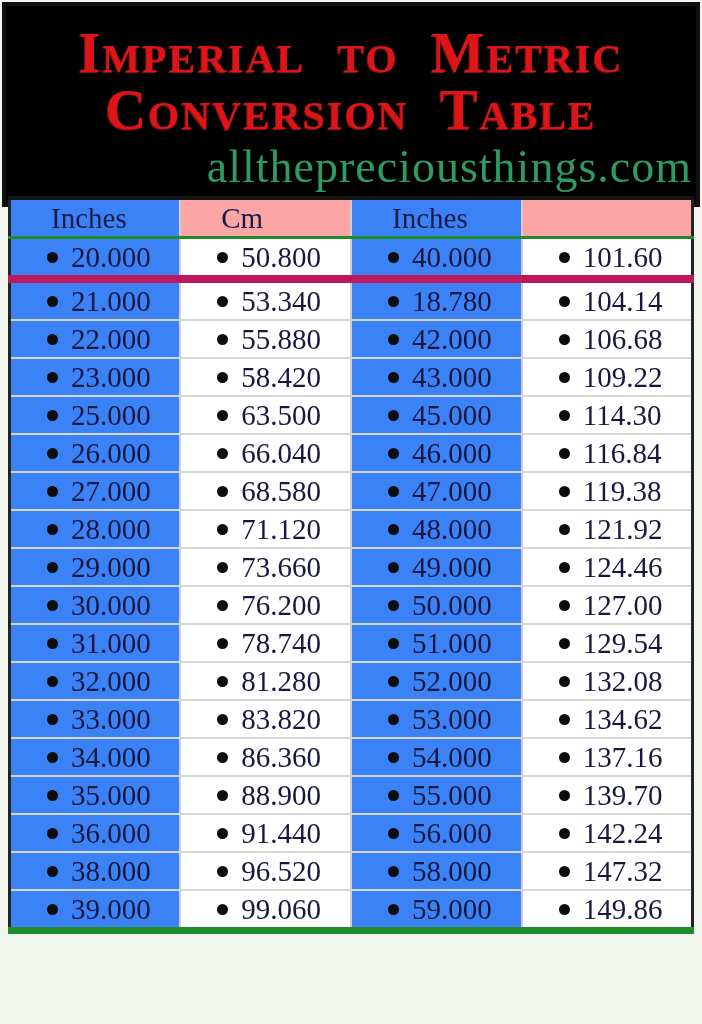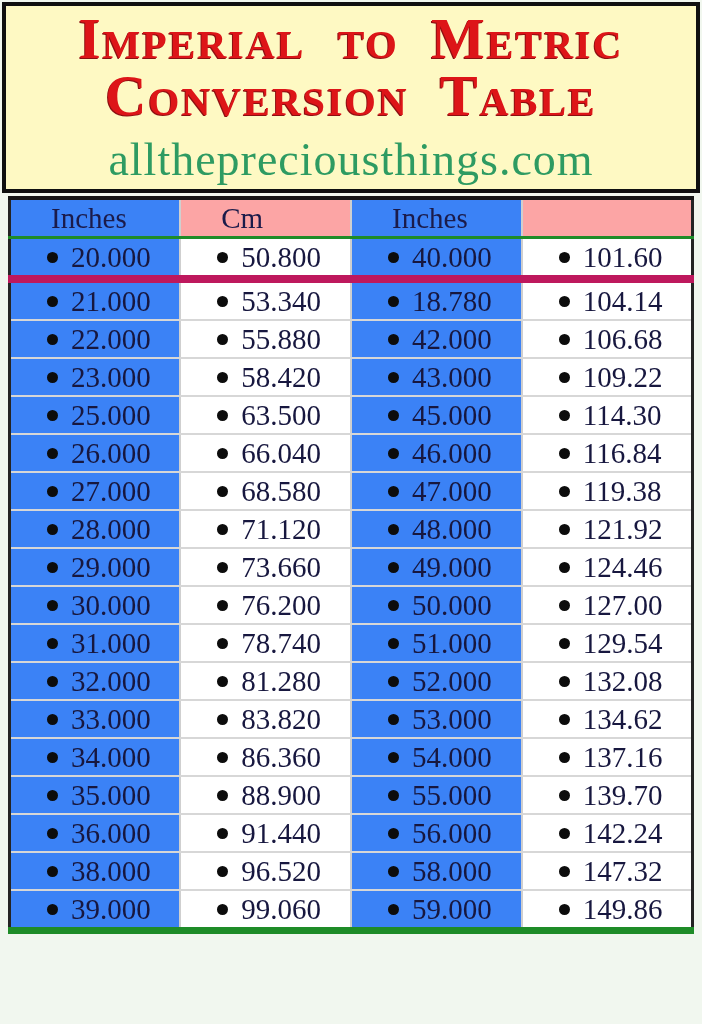--- a/index.html
+++ b/index.html
@@ -15,44 +15,45 @@
     font-family: "Liberation Serif", serif;
   }
 
   
   .header-box {
     position: absolute;
     top: 2px;
     left: 2px;
     width: 690px;
     height: 179px;
-    background: #fef9c3;
+    background: #000000;
     border: 4px solid #101010;
     text-align: center;
-    padding-top: 4px;
+    padding-top: 18px;
   }
   .title-line {
     font-family: "Liberation Serif", serif;
     font-weight: bold;
     font-variant: small-caps;
     color: #dd1518;
     font-size: 57px;
     line-height: 57px;
     letter-spacing: 2px;
     word-spacing: 16px;
     margin: 0;
     text-shadow: -1px 1px 0 #8c0f12;
   }
   .site-line {
     font-family: "Liberation Serif", serif;
     color: #2e9b62;
     font-size: 46px;
     line-height: 50px;
     letter-spacing: 1px;
-    margin: 11px;
+    margin: 4px;
+    text-align: right;
   }
 
   
   .table-wrap {
     position: absolute;
     top: 196px;
     left: 8px;
     width: 686px;
   }
   table.conv {

